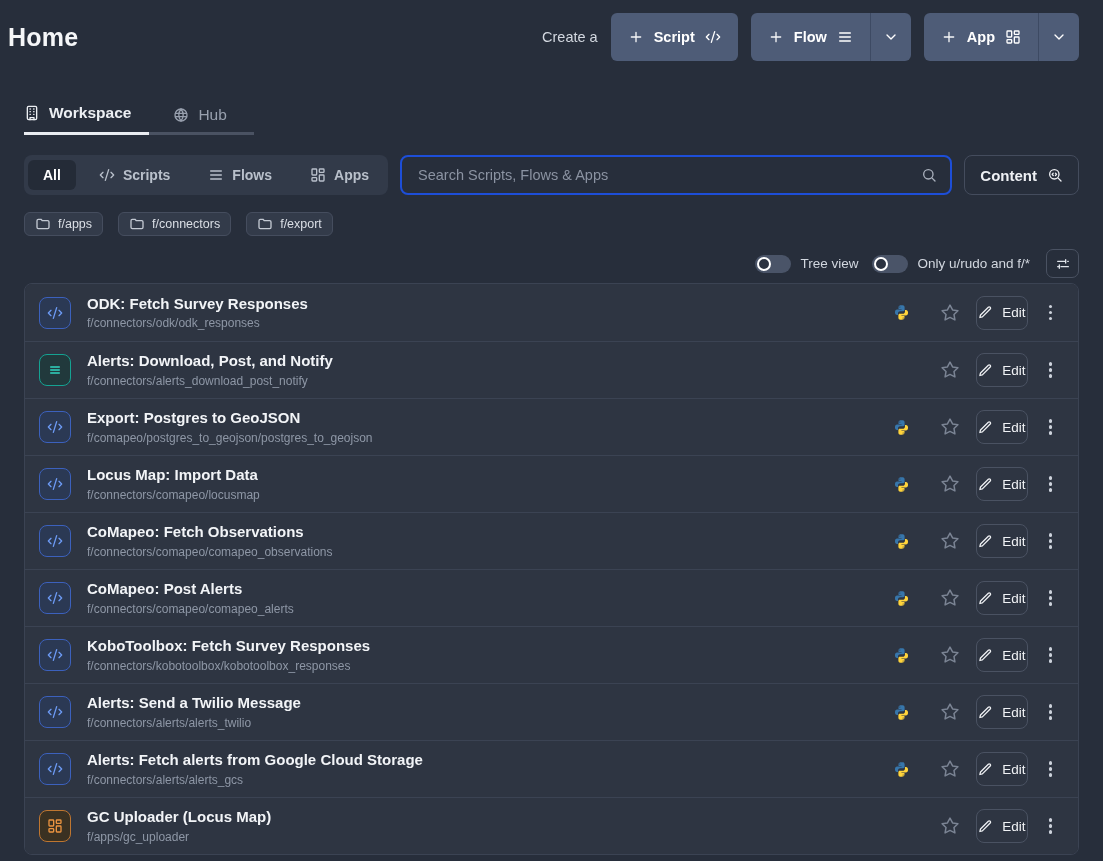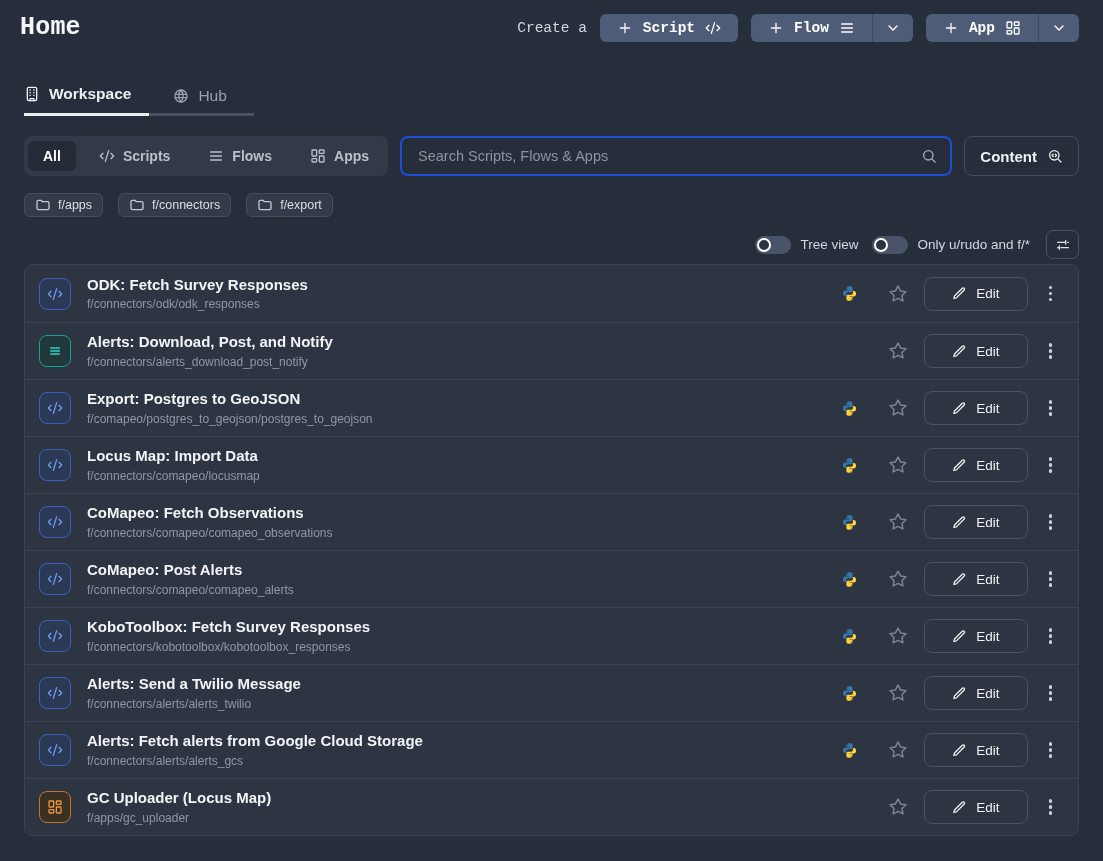--- a/index.html
+++ b/index.html
@@ -6,28 +6,28 @@
   html,body { width:1103px; height:861px; }
   body {
     background:#272e3b;
     font-family:"Liberation Sans", sans-serif;
     color:#f2f4f7;
     overflow:hidden;
   }
   svg { display:block; }
 
   
-  .header { display:flex; align-items:center; justify-content:space-between; padding:13px 24px 0 20px;font-family:Liberation Mono, monospace; }
+  .header { display:flex; align-items:center; justify-content:space-between; padding:13px 24px 0 8px; }
   .page-title { font-size:25px; font-weight:700; color:#f5f6f8; letter-spacing:.2px; }
   .create-group { display:flex; align-items:center; gap:13px; }
   .create-label { color:#d3d8e0; font-size:14.5px; }
   .btn-group { display:flex; border-radius:6px; overflow:hidden; }
   .btn {
     background:#4e5c77; color:#ffffff; font-size:14.5px; font-weight:600;
-    height:28px; padding:0 17px; display:flex; align-items:center; gap:10px;
+    height:48px; padding:0 17px; display:flex; align-items:center; gap:10px;
     border:none; cursor:pointer; font-family:inherit;
   }
   .btn .plus { opacity:.95; }
   .btn.chev { border-left:1px solid #3d4a63; padding:0 12px; }
 
   
   .tabs-wrap { margin:43px 24px 0 24px; }
   .tabs { display:flex; width:230px; border-bottom:3px solid #4a5262; }
   .tab { display:flex; align-items:center; gap:9px; padding-bottom:10px; margin-bottom:-3px;
          font-size:15.5px; cursor:pointer; background:none; border:none; font-family:inherit; }
@@ -71,21 +71,21 @@
               border:1px solid; margin-right:16px; flex:0 0 auto; }
   .row-icon.script { background:#2b3954; border-color:#3c61bd; color:#6d9bf5; }
   .row-icon.flow   { background:#21393c; border-color:#15a292; color:#30d5c0; }
   .row-icon.app    { background:#3a3122; border-color:#bf7630; color:#ec9440; }
   .row-text { display:flex; flex-direction:column; min-width:0; }
   .row-title { font-size:15px; font-weight:600; color:#f2f4f7; line-height:1.25; }
   .row-path { font-size:12px; color:#8e97a6; margin-top:3px; }
   .row-right { margin-left:auto; display:flex; align-items:center; }
   .lang-slot { width:17px; height:17px; margin-right:30px; display:flex; align-items:center; justify-content:center; }
   .star-btn { background:none; border:none; color:#7b8494; margin-right:16px; cursor:pointer; padding:0; }
-  .edit-btn { height:34px; padding:0 27px; border:1px solid #4a5262; border-radius:8px; display:flex; align-items:center; gap:9px;
+  .edit-btn { height:34px; padding:0 1px; border:1px solid #4a5262; border-radius:8px; display:flex; align-items:center; gap:9px;
               color:#f0f2f5; font-size:13.5px; font-weight:500; background:transparent; cursor:pointer; font-family:inherit; margin-right:13px; }
   .kebab { display:flex; flex-direction:column; gap:2.5px; padding:5px 8px; background:none; border:none; cursor:pointer; }
   .kebab span { width:3.5px; height:3.5px; border-radius:50%; background:#cdd3dc; }
 </style>
 </head>
 <body>
 
 <div class="header">
   <h1 class="page-title">Home</h1>
   <div class="create-group">

